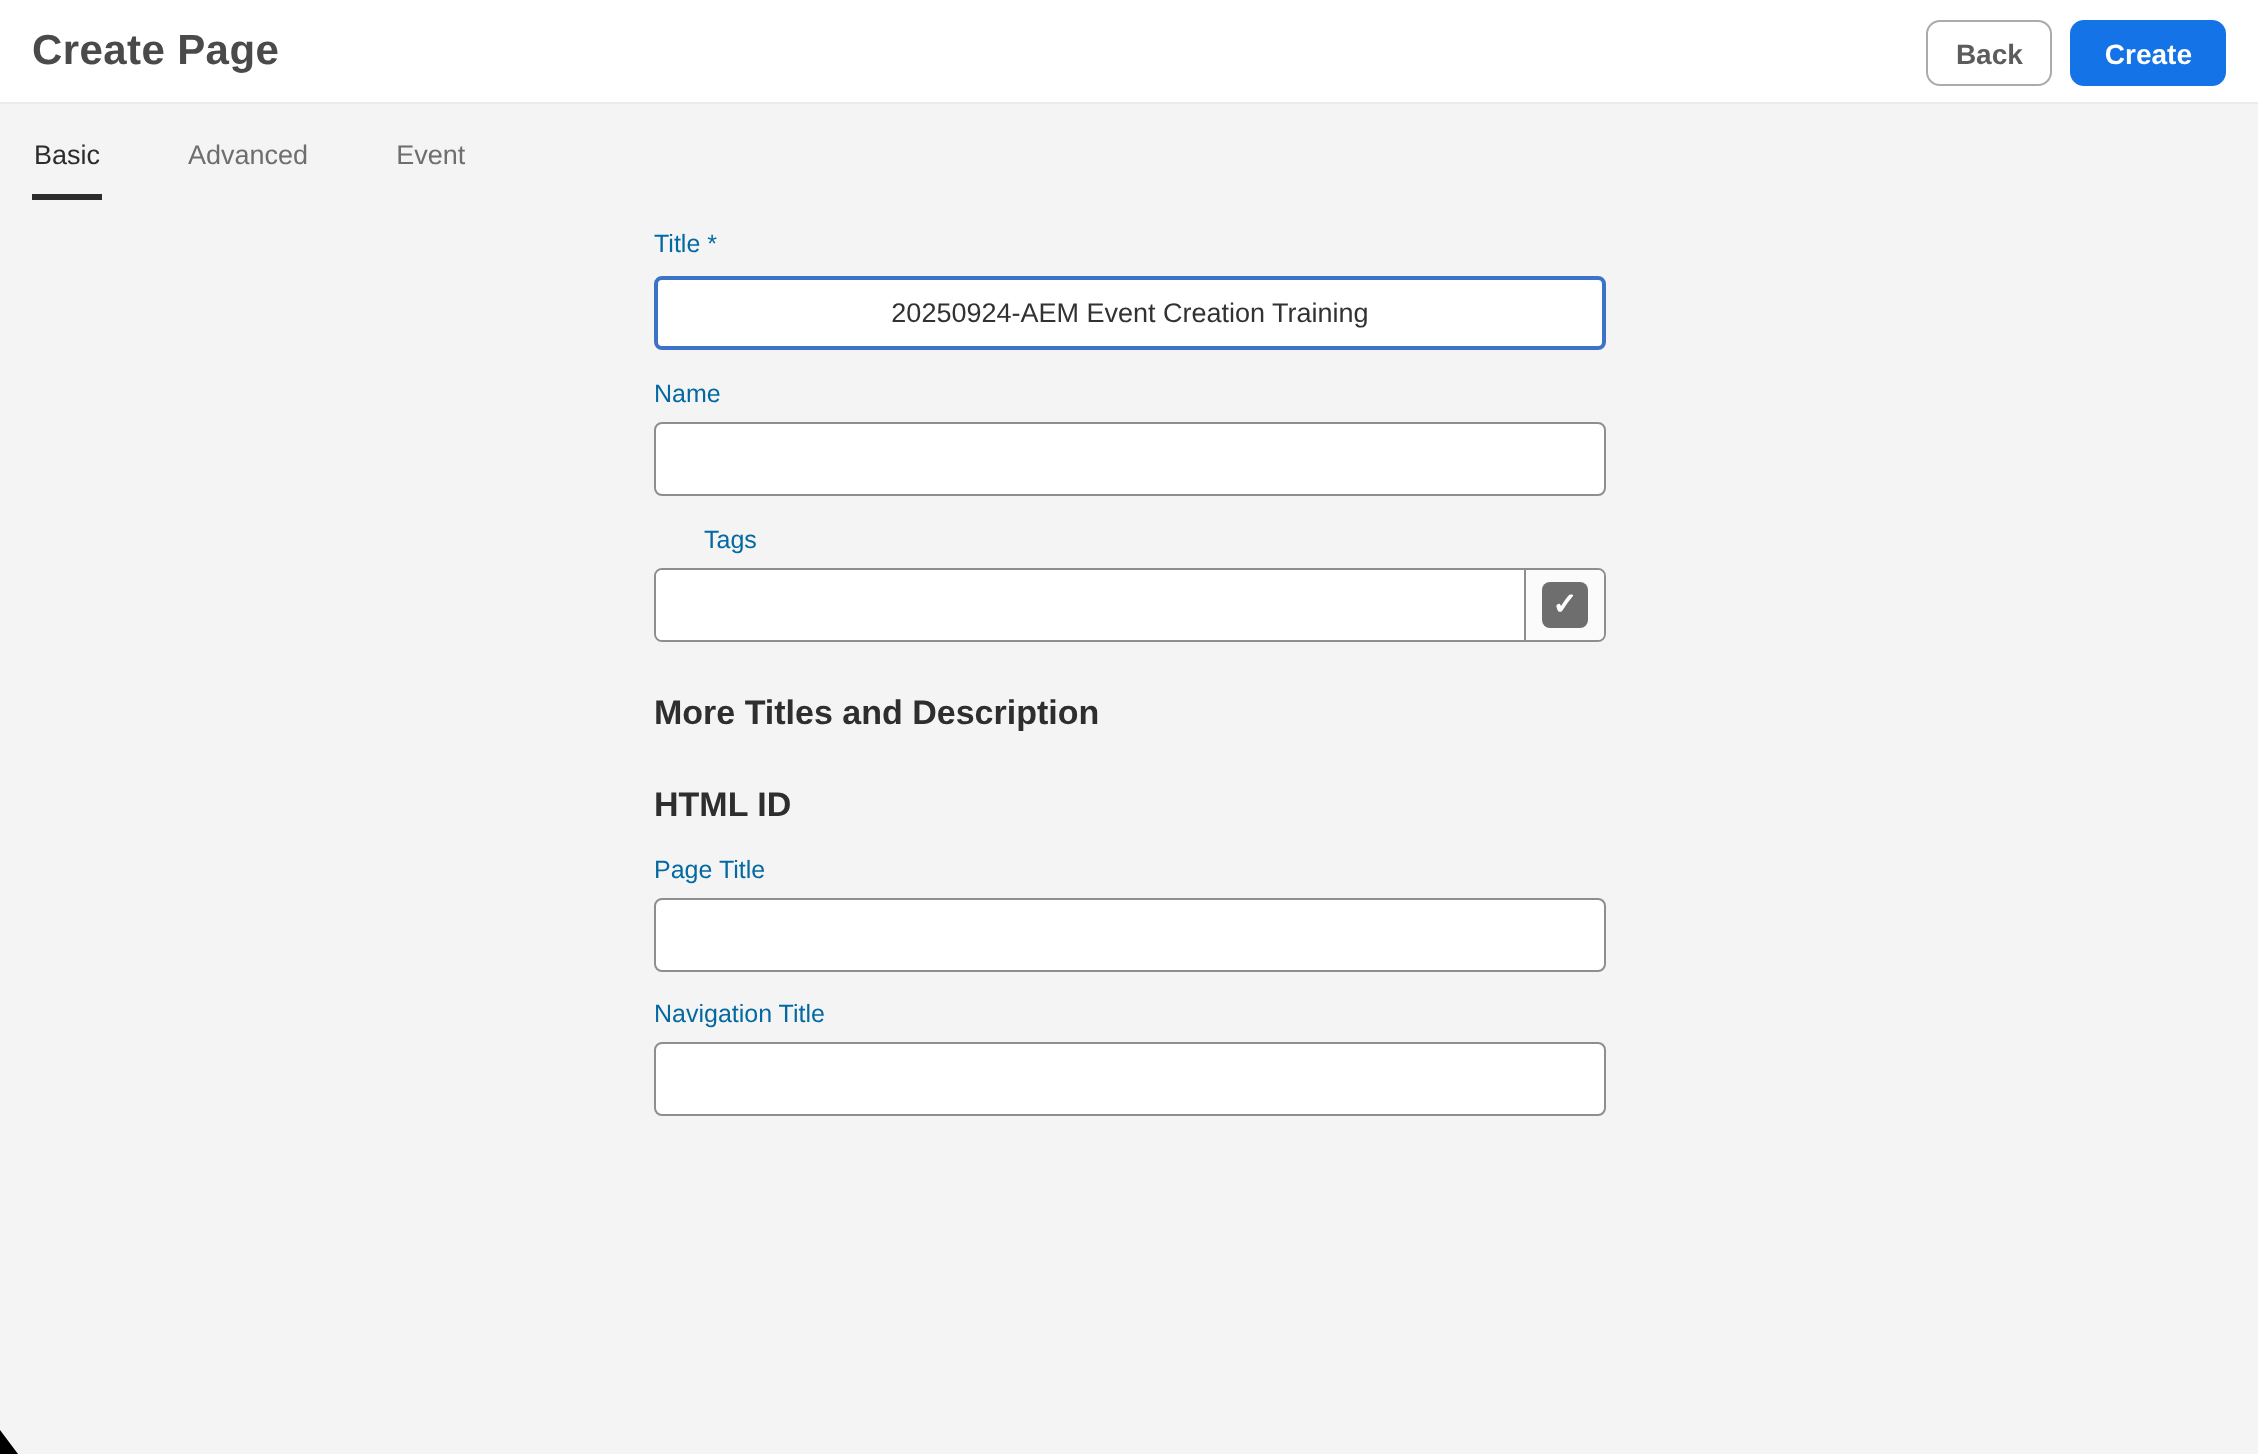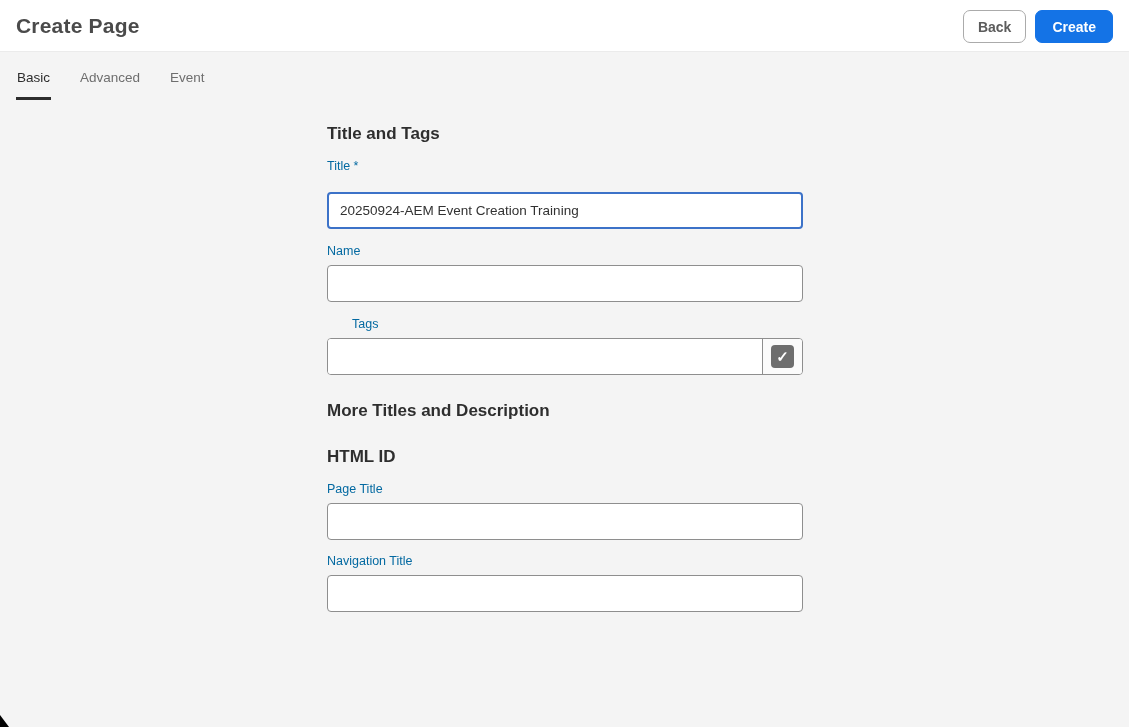--- a/index.html
+++ b/index.html
@@ -80,21 +80,21 @@
   .btn-create {
     background: #1473e6;
     border: 1px solid #1473e6;
     color: #ffffff;
     padding: 0 16px;
   }
 
   
   .tabbar {
     display: flex;
-    gap: 28px;
+    gap: 42px;
     padding: 0 16px;
   }
   .tab {
     font-size: 13.5px;
     color: #6e6e6e;
     padding: 18px 1px 12px 1px;
     border-bottom: 3px solid transparent;
     cursor: pointer;
   }
   .tab.active {
@@ -137,21 +137,21 @@
     font-size: 13.5px;
     color: #323232;
     outline: none;
   }
   .text-input.focused {
     border: 2px solid #3c72c8;
     padding: 0 11px;
   }
 
   .lbl-title { margin-top: 15px; }
-  .in-title  { margin-top: 18px; }
+  .in-title  { margin-top: 8px; text-align: center; }
   .lbl-name  { margin-top: 15px; }
   .in-name   { margin-top: 6px; }
   .lbl-tags  { margin-top: 15px; margin-left: 25px; }
   .tags-group{ margin-top: 6px; }
   .lbl-pagetitle { margin-top: 15px; }
   .in-pagetitle  { margin-top: 6px; }
   .lbl-navtitle  { margin-top: 14px; }
   .in-navtitle   { margin-top: 6px; }
 
   
@@ -218,21 +218,20 @@
 </div>
 
 <div class="tabbar">
   <div class="tab active">Basic</div>
   <div class="tab">Advanced</div>
   <div class="tab">Event</div>
 </div>
 
 <div class="content">
 
-  <div class="section-heading h-title-tags">Title and Tags</div>
 
   <label class="field-label lbl-title">Title *</label>
   <input class="text-input in-title focused" type="text" value="20250924-AEM Event Creation Training" style="">
 
   <label class="field-label lbl-name">Name</label>
   <input class="text-input in-name" type="text" value="" style="">
 
   <label class="field-label lbl-tags">Tags</label>
   <div class="tags-group">
     <input class="tags-input" type="text" value="" style="">

